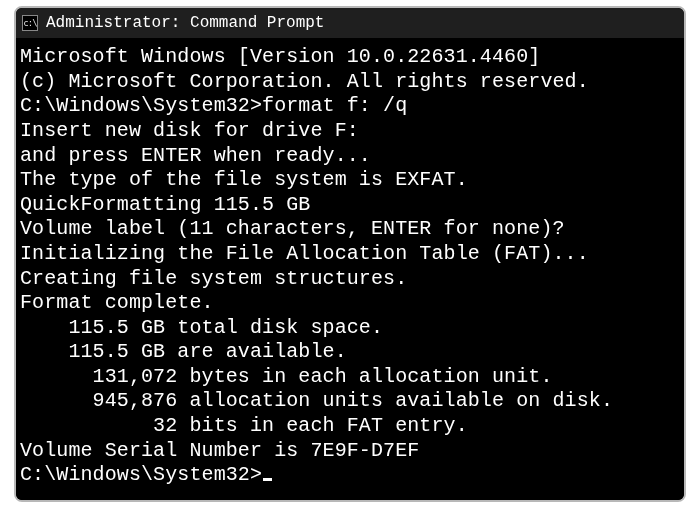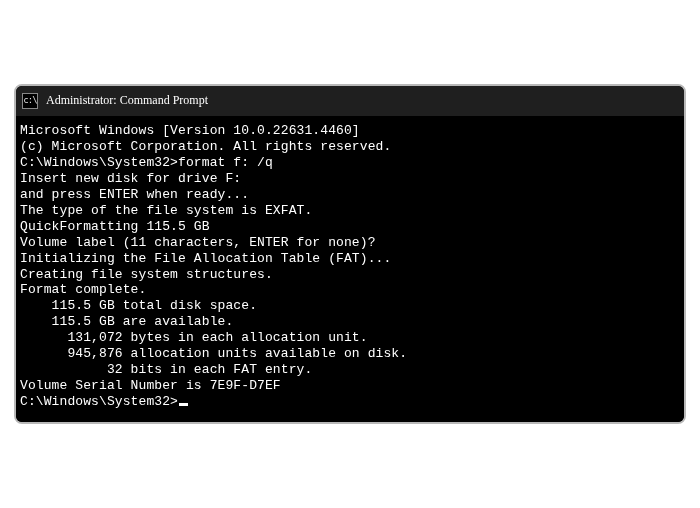--- a/index.html
+++ b/index.html
@@ -29,26 +29,26 @@
     width:16px;height:16px;
     display:flex;align-items:center;justify-content:center;
     background:#000;border:1px solid #888;
     box-sizing:border-box;
   }
   .app-icon-inner{
     color:#ddd;font-size:9px;line-height:1;letter-spacing:-1px;
     font-family:Consolas,monospace;
   }
   .title-text{
-    color:#fff;font-family:Liberation Serif, serif;
-    font-size:12px;
+    color:#fff;font-family:Liberation Mono, monospace;
+    font-size:16px;
   }
   .terminal{
     background:#000;color:#fff;
-    font-size:13px;line-height:1.23;
+    font-size:20px;line-height:1.23;
     padding:6px 4px 12px 4px;
     white-space:pre;
     letter-spacing:0.1px;
   }
   .line{display:block}
   .cursor{
     display:inline-block;width:9px;height:3px;
     background:#fff;vertical-align:-1px;
     margin-left:1px;
   }

